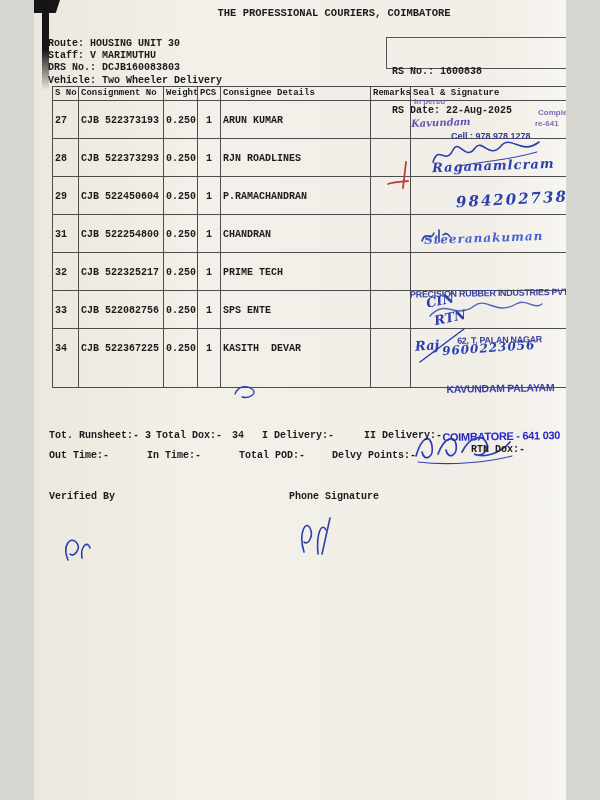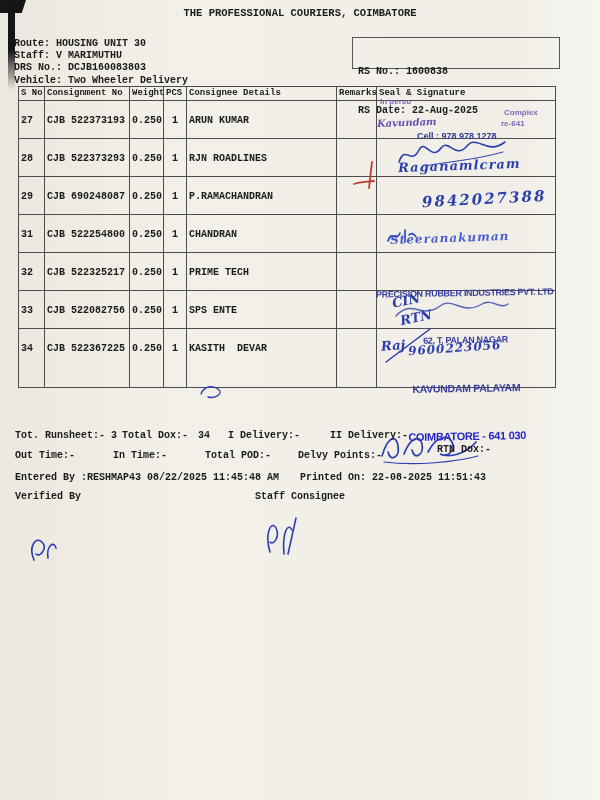--- a/index.html
+++ b/index.html
@@ -1,17 +1,17 @@
 <!DOCTYPE html>
 <html style="--ink-blue: #2b3fae; --stamp-purple: #6a4fb0; --stamp-blue: #2727c8; --red-mark: #c23b2e;"><head>
 <meta charset="utf-8">
 <style>
   html,body{margin:0;padding:0;background:#d8d6d0;}
   .scan{
-    position:relative;width:600px;height:800px;margin:0 auto;overflow:hidden;
+    position:relative;width:532px;height:800px;margin:0 auto;overflow:hidden;
     background:linear-gradient(90deg,#ece8df,#f3f0e9 30%,#f1eee7 85%,#f7f5f0);
     font-family:"Liberation Mono","DejaVu Sans Mono",monospace;
     color:#1c1c1c;
   }
   .ov{position:absolute;white-space:pre;}
   
   .artifact-corner{left:0;top:0;width:26px;height:13px;background:#161616;transform:skewX(-18deg);transform-origin:top left;}
   .artifact-bar{left:8px;top:0;width:7px;height:90px;background:linear-gradient(#141414 55%,rgba(20,20,20,0));}
   
   .print{font-weight:700;font-size:10px;letter-spacing:0;}
@@ -97,21 +97,21 @@
           <td>28</td>
           <td>CJB 522373293</td>
           <td>0.250</td>
           <td>1</td>
           <td>RJN ROADLINES</td>
           <td></td>
           <td></td>
         </tr>
         <tr>
           <td>29</td>
-          <td>CJB 690248087</td>
+          <td>CJB 522450604</td>
           <td>0.250</td>
           <td>1</td>
           <td>P.RAMACHANDRAN</td>
           <td></td>
           <td></td>
         </tr>
         <tr>
           <td>31</td>
           <td>CJB 522254800</td>
           <td>0.250</td>
@@ -223,25 +223,23 @@
   <div class="ov print" style="left:198px;top:430px;">34</div>
   <div class="ov print" style="left:228px;top:430px;">I Delivery:-</div>
   <div class="ov print" style="left:330px;top:430px;">II Delivery:-</div>
   <div class="ov print" style="left:437px;top:444px;text-align:right;">RTN Dox:-</div>
 
   <div class="ov print" style="left:15px;top:450px;">Out Time:-</div>
   <div class="ov print" style="left:113px;top:450px;">In Time:-</div>
   <div class="ov print" style="left:205px;top:450px;">Total POD:-</div>
   <div class="ov print" style="left:298px;top:450px;">Delvy Points:-</div>
 
-  <div class="ov print" style="left:15px;top:472px;">Entered By :RESHMAP43 08/22/2025 11:45:48 AM</div>
-  <div class="ov print" style="left:300px;top:472px;">Printed On: 22-08-2025 11:51:43</div>
 
   <div class="ov print" style="left:15px;top:491px;">Verified By</div>
-  <div class="ov print" style="left:255px;top:491px;">Staff Consignee</div>
+  <div class="ov print" style="left:255px;top:491px;">Phone Signature</div>
 
   <div class="ov ink" style="left:26px;top:498px;">
     <svg width="36" height="30" viewBox="0 0 36 30" fill="none" stroke="currentColor" stroke-width="1.6" stroke-linecap="round">
       <path d="M8,26 C2,12 10,2 16,8 C22,14 14,24 10,20"></path>
       <path d="M22,24 C20,12 28,6 30,14"></path>
     </svg>
   </div>
   <div class="ov ink" style="left:258px;top:476px;">
     <svg width="48" height="45" viewBox="0 0 48 45" fill="none" stroke="currentColor" stroke-width="1.6" stroke-linecap="round">
       <path d="M12,40 C6,20 14,8 18,16 C22,24 16,34 12,30"></path>

